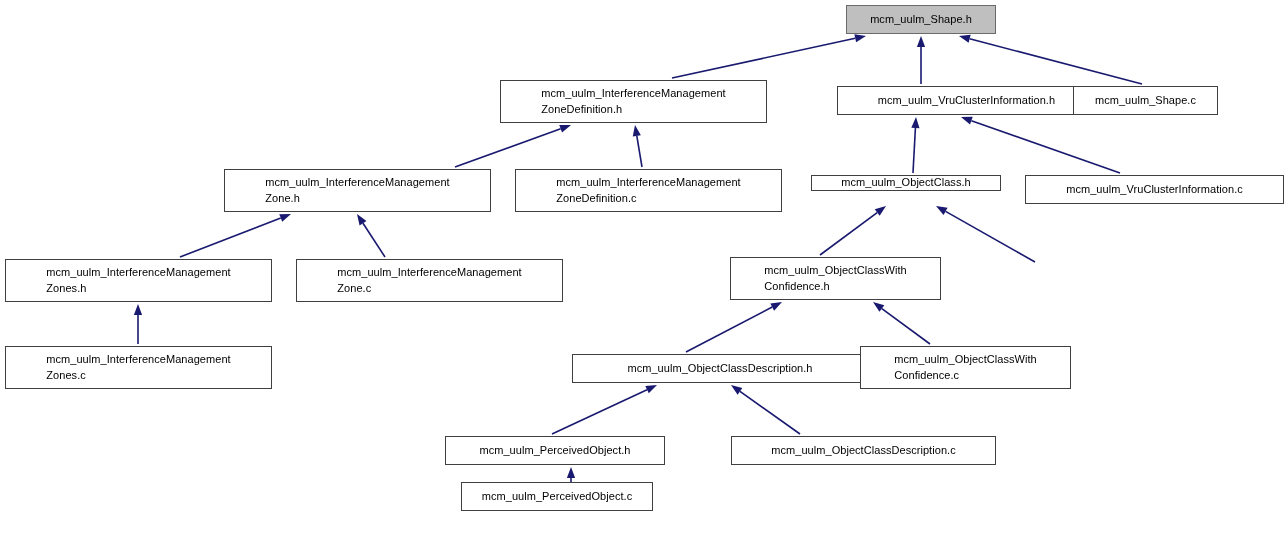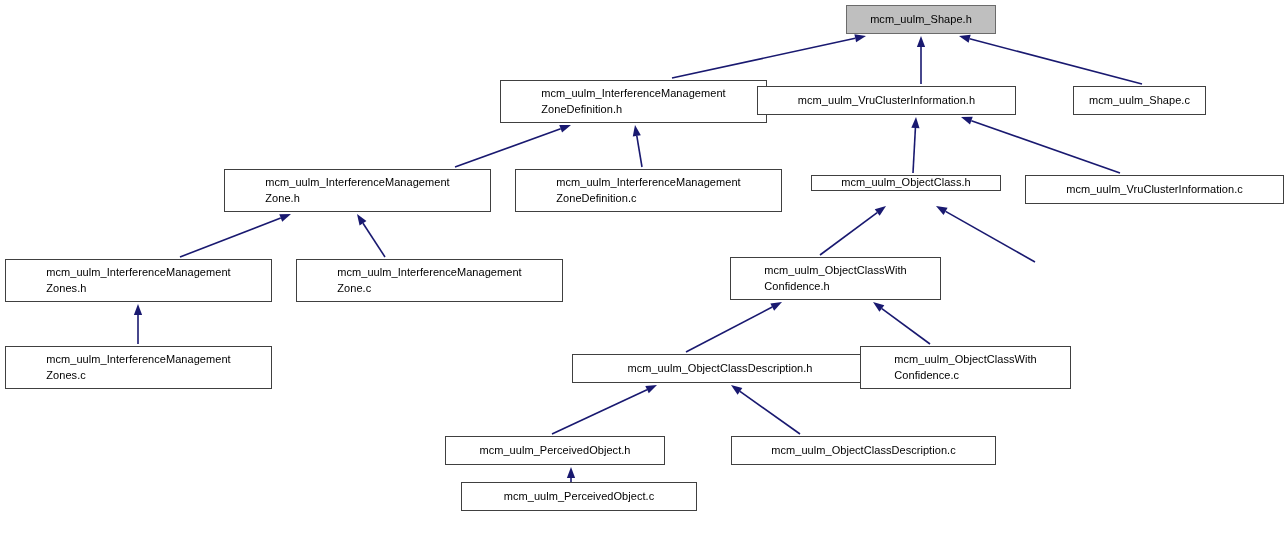--- a/index.html
+++ b/index.html
@@ -85,35 +85,35 @@
       <line x1="552" y1="434" x2="647.031985460052" y2="389.65174011864235" stroke="#191970" stroke-width="1.6"></line>
       <polygon points="657,385 648.7658158679096,393.36709099262293 645.2981550521945,385.93638924466177" fill="#191970"></polygon>
       <line x1="800" y1="434" x2="739.9685992290151" y2="391.36900524959043" stroke="#191970" stroke-width="1.6"></line>
       <polygon points="731,385 742.3425011856806,388.0261637187757 737.5946972723497,394.71184678040515" fill="#191970"></polygon>
       <line x1="571" y1="508" x2="571" y2="478" stroke="#191970" stroke-width="1.6"></line>
       <polygon points="571,467 575.1,478 566.9,478" fill="#191970"></polygon>
     </svg>
 <div class="node root" style="left: 846px; top: 5px; width: 150px; height: 29px;"><span class="node-label">mcm_uulm_Shape.h</span></div>
     <div class="node" style="left: 500px; top: 80px; width: 267px; height: 43px;"><span class="node-label">mcm_uulm_InterferenceManagement
 ZoneDefinition.h</span></div>
-    <div class="node" style="left: 757px; top: 86px; width: 259px; height: 29px;"><span class="node-label">mcm_uulm_VruClusterInformation.h</span></div>
-    <div class="node" style="left: 1073px; top: 86px; width: 133px; height: 29px;"><span class="node-label">mcm_uulm_Shape.c</span></div>
+    <div class="node" style="left: 837px; top: 86px; width: 259px; height: 29px;"><span class="node-label">mcm_uulm_VruClusterInformation.h</span></div>
+    <div class="node" style="left: 1073px; top: 86px; width: 145px; height: 29px;"><span class="node-label">mcm_uulm_Shape.c</span></div>
     <div class="node" style="left: 224px; top: 169px; width: 267px; height: 43px;"><span class="node-label">mcm_uulm_InterferenceManagement
 Zone.h</span></div>
     <div class="node" style="left: 515px; top: 169px; width: 267px; height: 43px;"><span class="node-label">mcm_uulm_InterferenceManagement
 ZoneDefinition.c</span></div>
     <div class="node" style="left: 811px; top: 175px; width: 190px; height: 16px;"><span class="node-label">mcm_uulm_ObjectClass.h</span></div>
     <div class="node" style="left: 1025px; top: 175px; width: 259px; height: 29px;"><span class="node-label">mcm_uulm_VruClusterInformation.c</span></div>
     <div class="node" style="left: 5px; top: 259px; width: 267px; height: 43px;"><span class="node-label">mcm_uulm_InterferenceManagement
 Zones.h</span></div>
     <div class="node" style="left: 296px; top: 259px; width: 267px; height: 43px;"><span class="node-label">mcm_uulm_InterferenceManagement
 Zone.c</span></div>
     <div class="node" style="left: 730px; top: 257px; width: 211px; height: 43px;"><span class="node-label">mcm_uulm_ObjectClassWith
 Confidence.h</span></div>
     <div class="node" style="left: 5px; top: 346px; width: 267px; height: 43px;"><span class="node-label">mcm_uulm_InterferenceManagement
 Zones.c</span></div>
     <div class="node" style="left: 572px; top: 354px; width: 296px; height: 29px;"><span class="node-label">mcm_uulm_ObjectClassDescription.h</span></div>
     <div class="node" style="left: 860px; top: 346px; width: 211px; height: 43px;"><span class="node-label">mcm_uulm_ObjectClassWith
 Confidence.c</span></div>
     <div class="node" style="left: 445px; top: 436px; width: 220px; height: 29px;"><span class="node-label">mcm_uulm_PerceivedObject.h</span></div>
     <div class="node" style="left: 705px; top: 436px; width: 265px; height: 29px; margin-left: 26px;"><span class="node-label">mcm_uulm_ObjectClassDescription.c</span></div>
-    <div class="node" style="left: 461px; top: 482px; width: 236px; height: 29px;"><span class="node-label">mcm_uulm_PerceivedObject.c</span></div>
+    <div class="node" style="left: 461px; top: 482px; width: 192px; height: 29px;"><span class="node-label">mcm_uulm_PerceivedObject.c</span></div>
   </div>
 
 </body></html>

